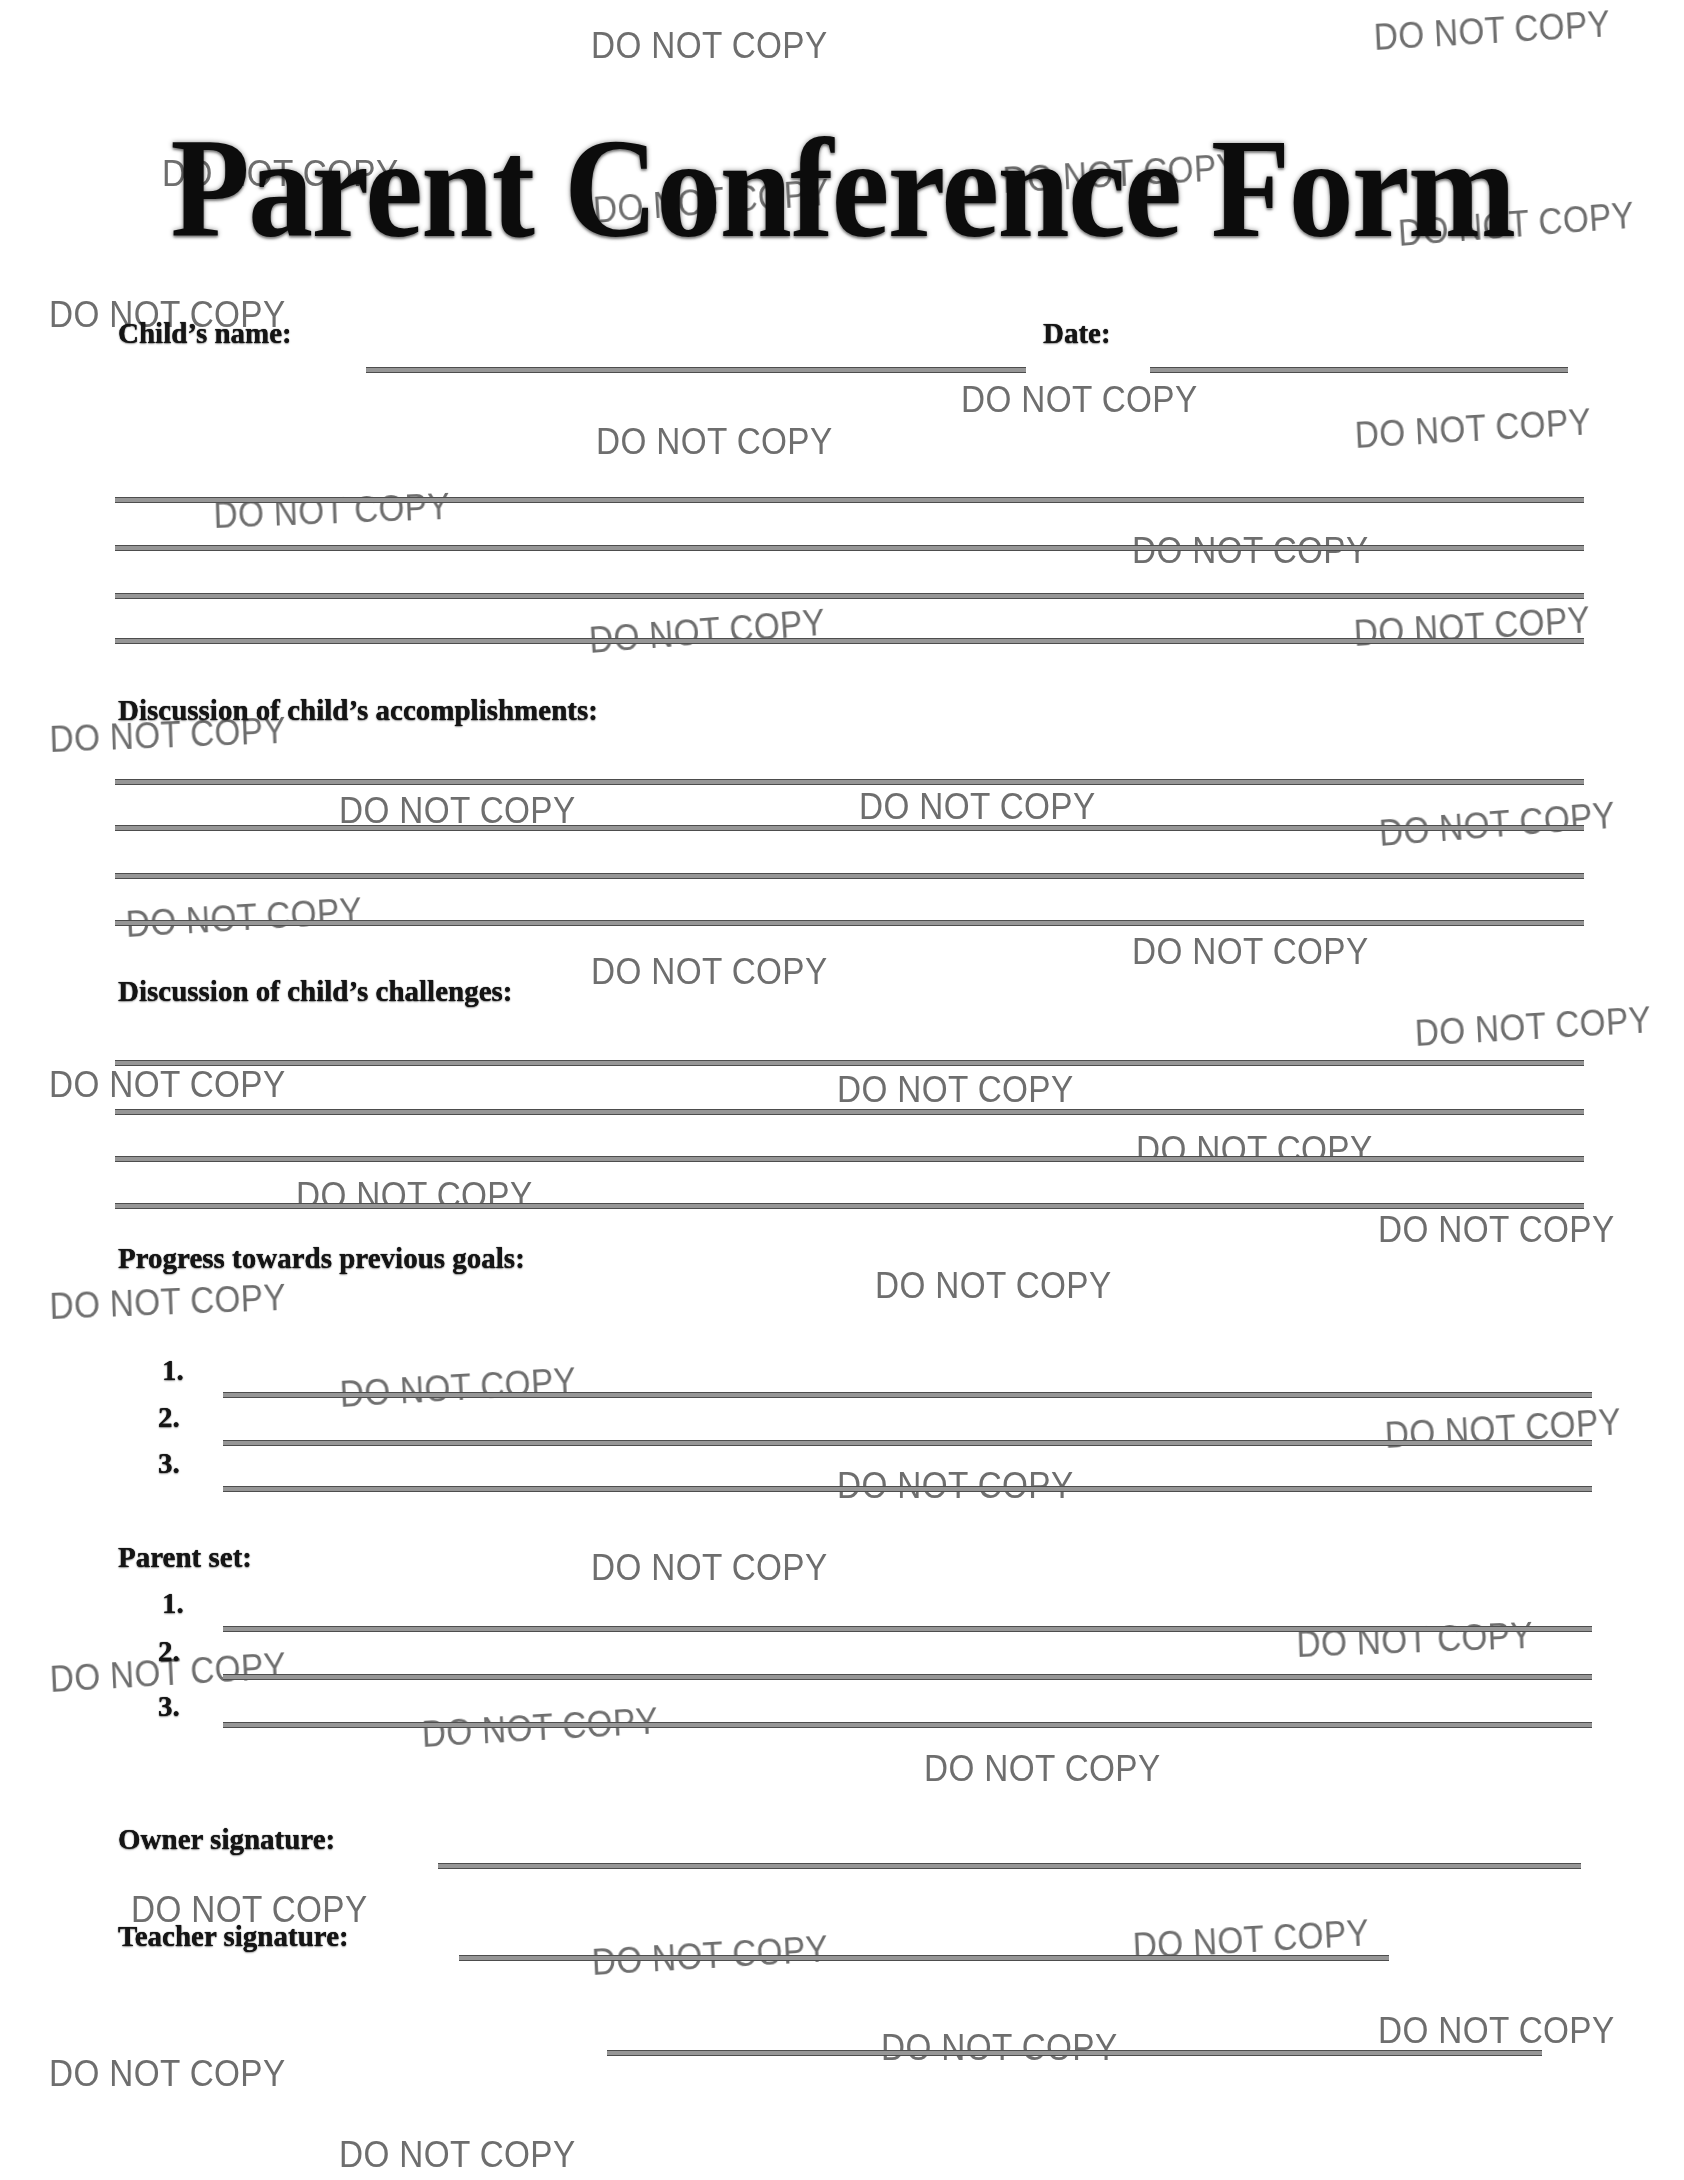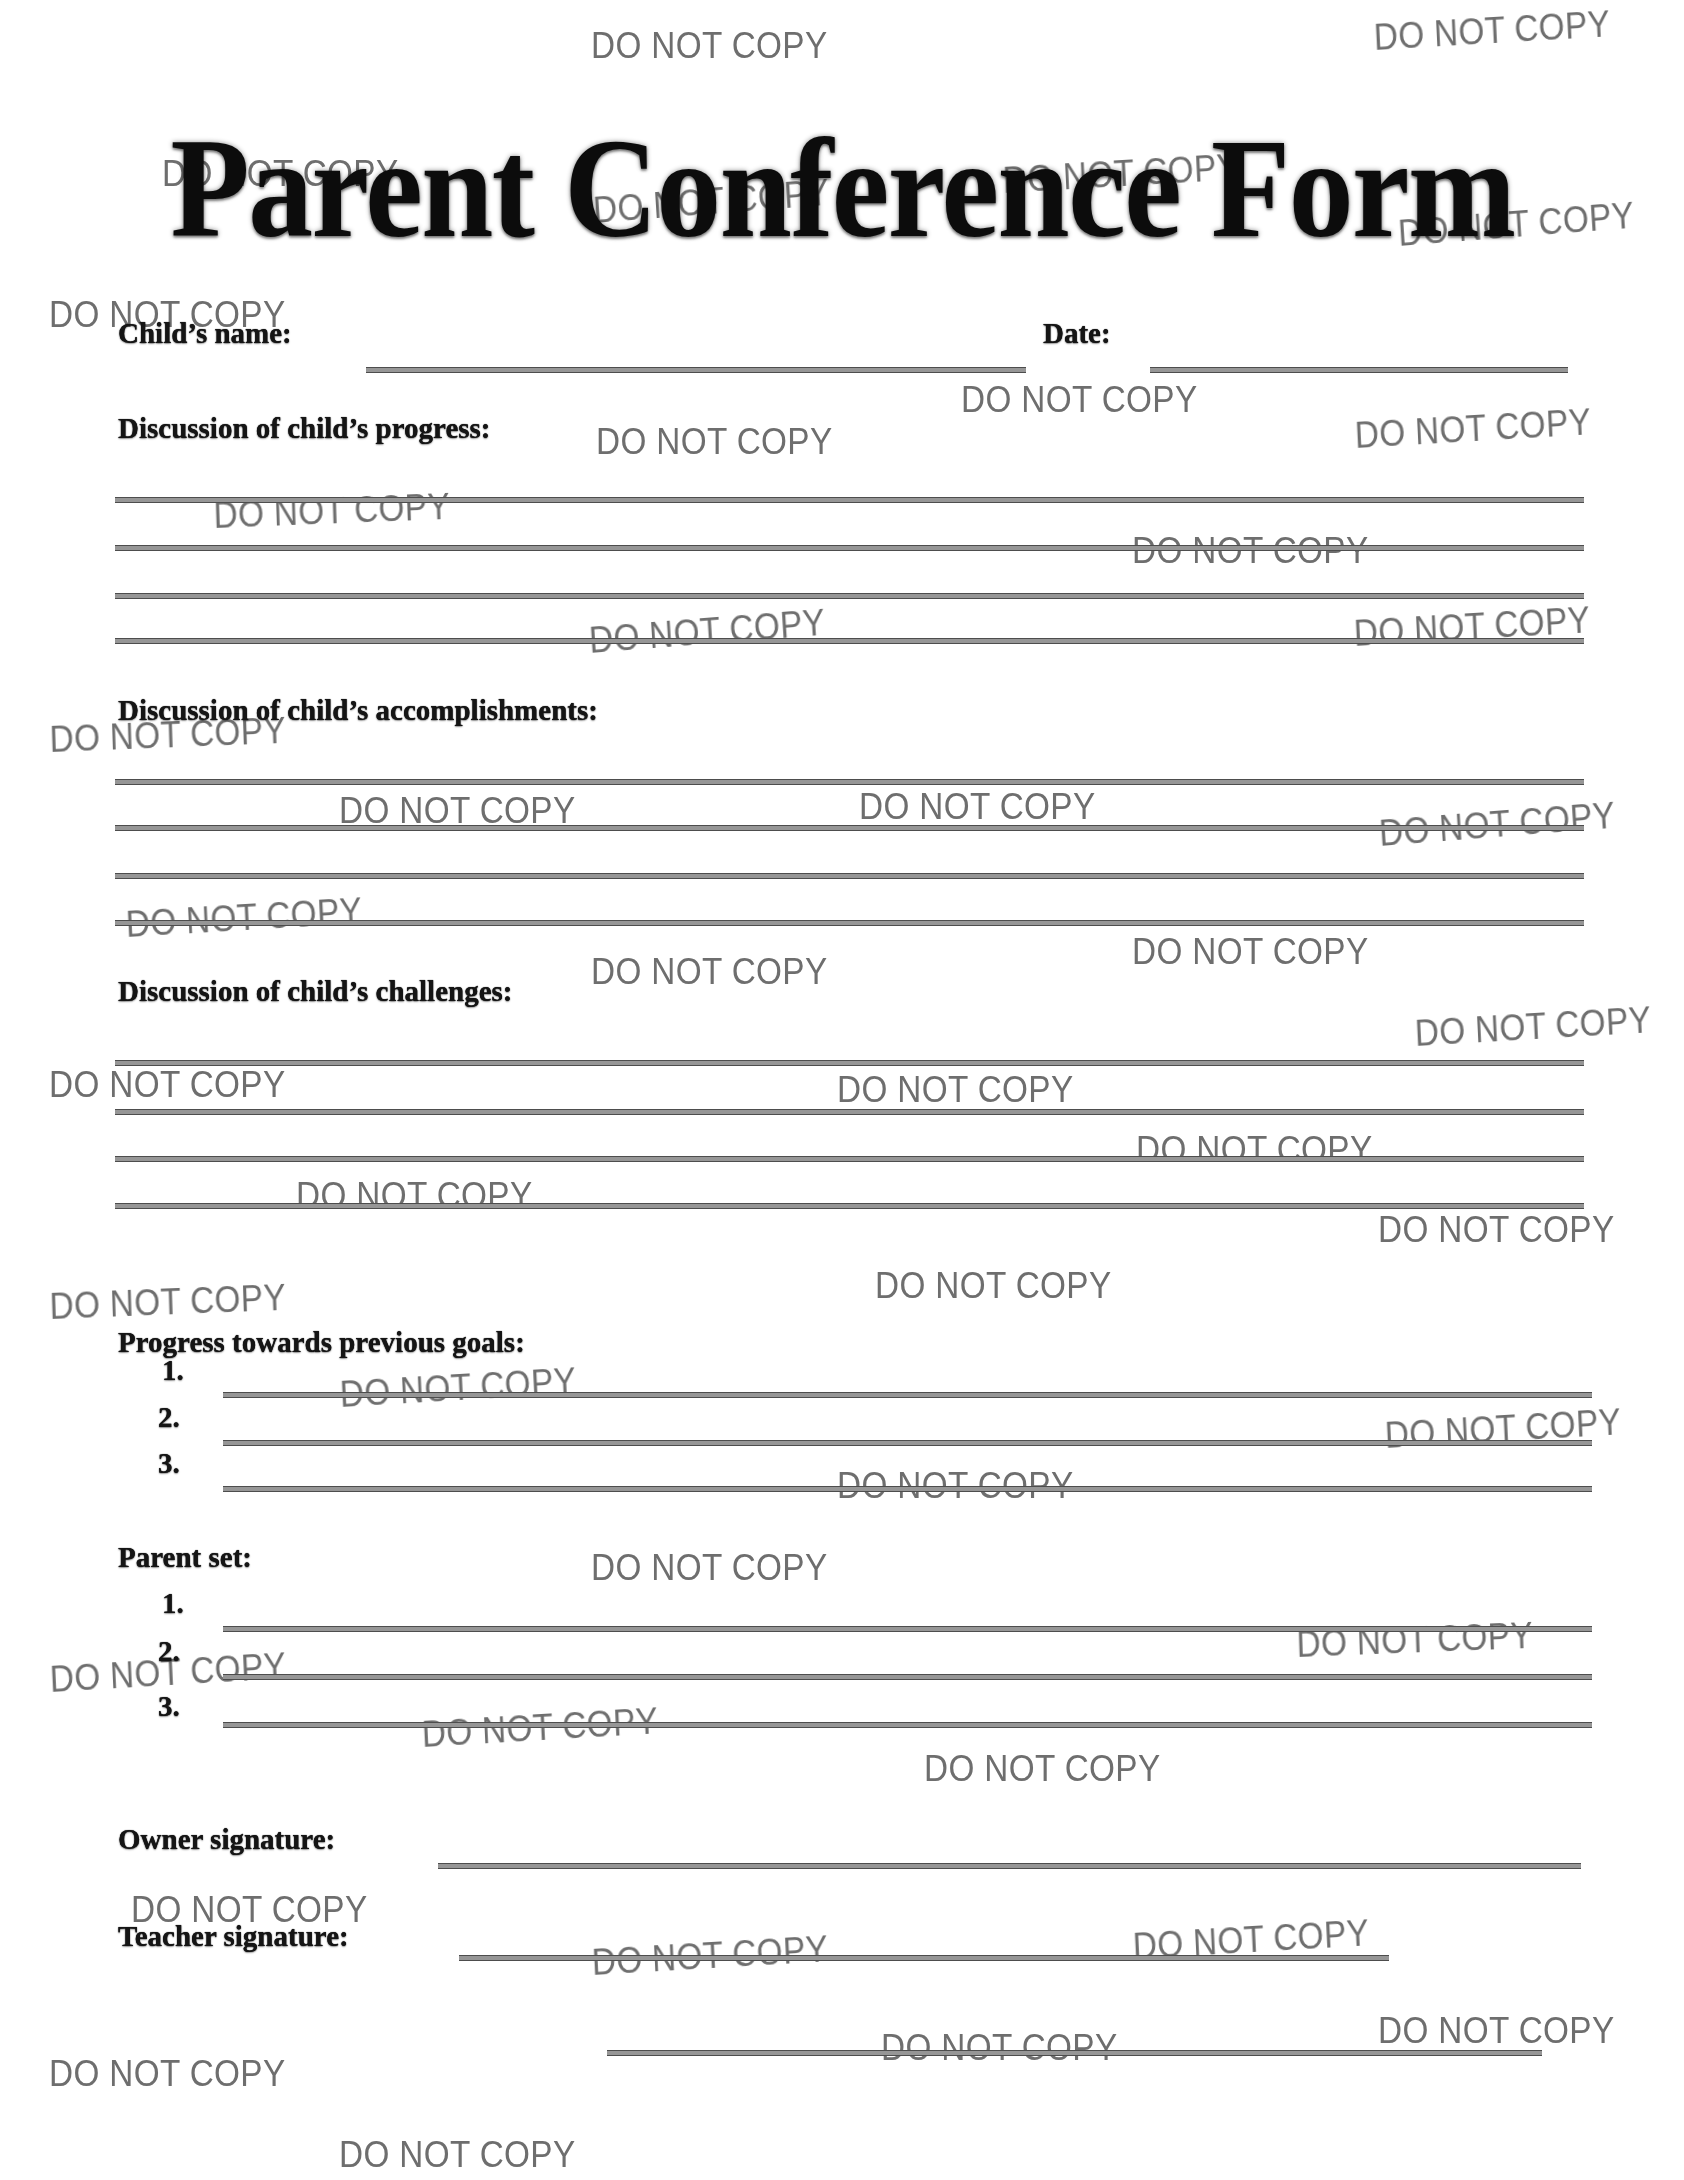--- a/index.html
+++ b/index.html
@@ -107,39 +107,38 @@
   <div class="wm" style="left:49px;top:2055px">DO NOT COPY</div>
   <div class="wm" style="left:339px;top:2136px">DO NOT COPY</div>
 
   <h1 class="title">Parent Conference Form</h1>
 
   <div class="label" style="left:118px;top:319px">Child’s name:</div>
   <div class="rule" style="left:366px;top:367px;width:660px"></div>
   <div class="label" style="left:1043px;top:319px">Date:</div>
   <div class="rule" style="left:1150px;top:367px;width:418px"></div>
 
-  <div class="label" style="left:118px;top:414px">Discussion of child’s progress:</div>
   <div class="rule" style="left:115px;top:497px;width:1469px"></div>
   <div class="rule" style="left:115px;top:545px;width:1469px"></div>
   <div class="rule" style="left:115px;top:593px;width:1469px"></div>
   <div class="rule" style="left:115px;top:638px;width:1469px"></div>
 
   <div class="label" style="left:118px;top:696px">Discussion of child’s accomplishments:</div>
   <div class="rule" style="left:115px;top:779px;width:1469px"></div>
   <div class="rule" style="left:115px;top:825px;width:1469px"></div>
   <div class="rule" style="left:115px;top:873px;width:1469px"></div>
   <div class="rule" style="left:115px;top:920px;width:1469px"></div>
 
   <div class="label" style="left:118px;top:977px">Discussion of child’s challenges:</div>
   <div class="rule" style="left:115px;top:1060px;width:1469px"></div>
   <div class="rule" style="left:115px;top:1109px;width:1469px"></div>
   <div class="rule" style="left:115px;top:1156px;width:1469px"></div>
   <div class="rule" style="left:115px;top:1203px;width:1469px"></div>
 
-  <div class="label" style="left:118px;top:1328px">Progress towards previous goals:</div>
+  <div class="label" style="left:118px;top:1244px">Progress towards previous goals:</div>
   <div class="label" style="left:162px;top:1356px">1.</div>
   <div class="rule" style="left:223px;top:1392px;width:1369px"></div>
   <div class="label" style="left:158px;top:1403px">2.</div>
   <div class="rule" style="left:223px;top:1440px;width:1369px"></div>
   <div class="label" style="left:158px;top:1449px">3.</div>
   <div class="rule" style="left:223px;top:1486px;width:1369px"></div>
 
   <div class="label" style="left:118px;top:1543px">Parent set:</div>
   <div class="label" style="left:162px;top:1589px">1.</div>
   <div class="rule" style="left:223px;top:1626px;width:1369px"></div>

